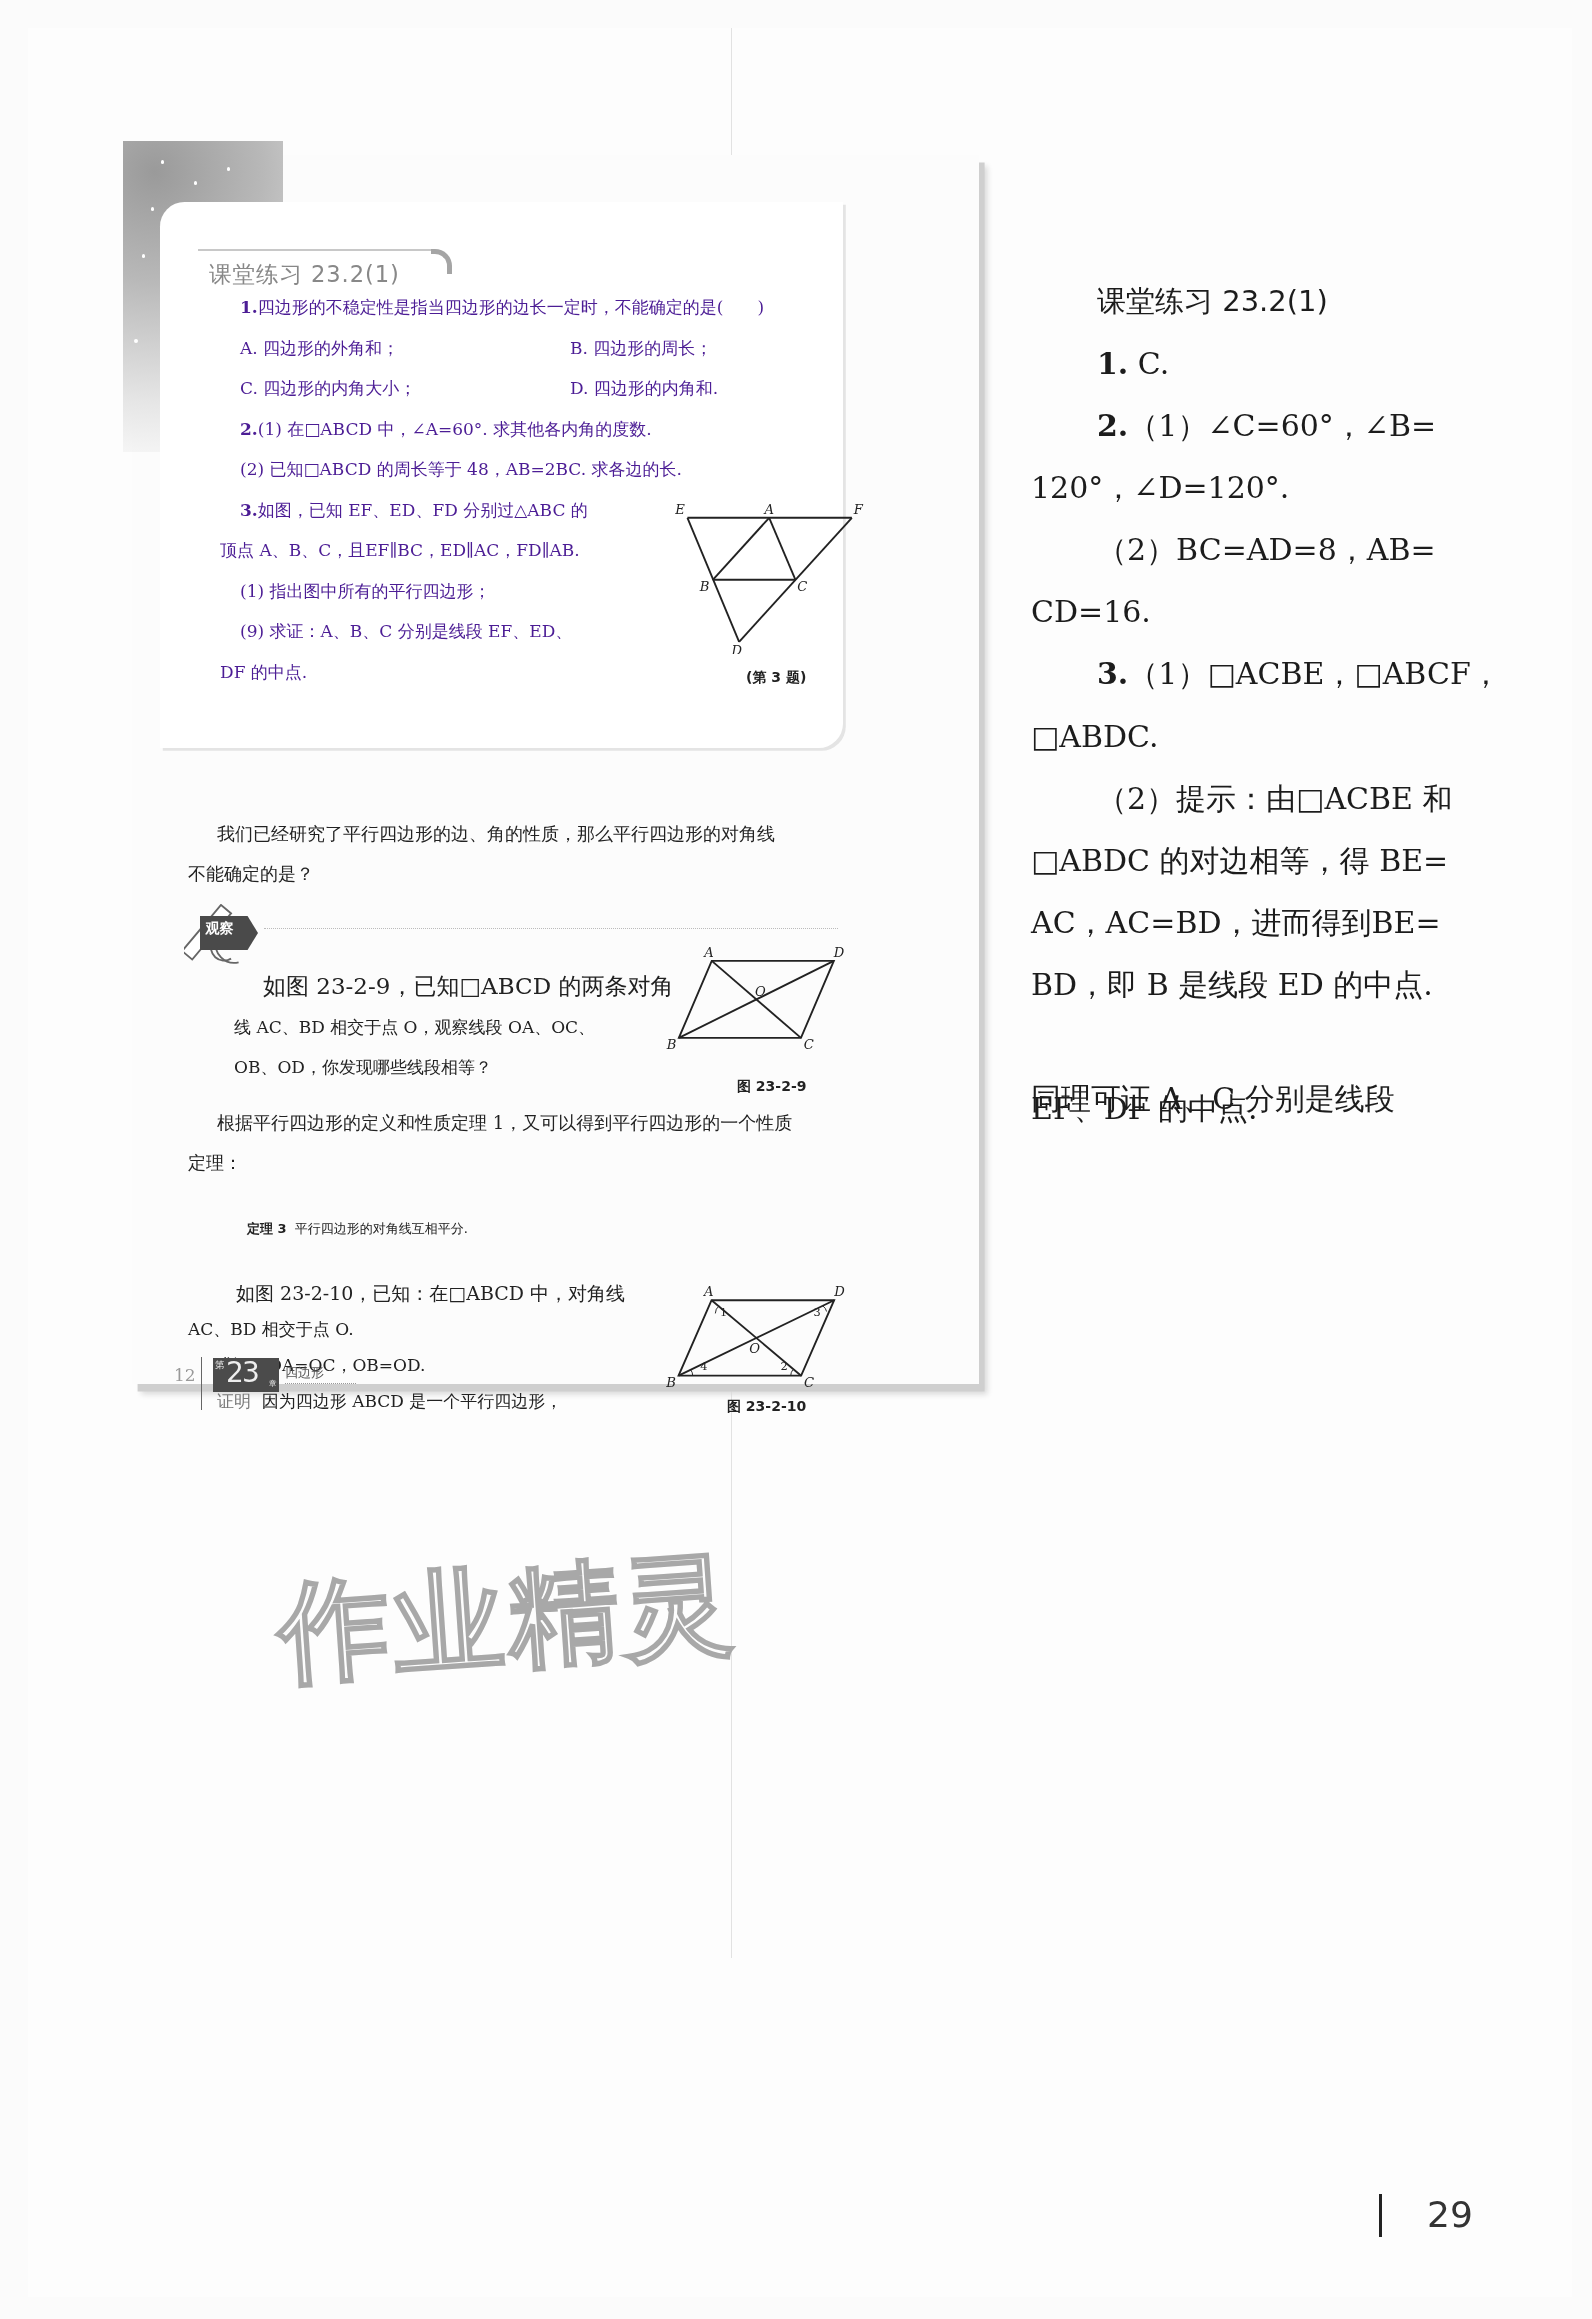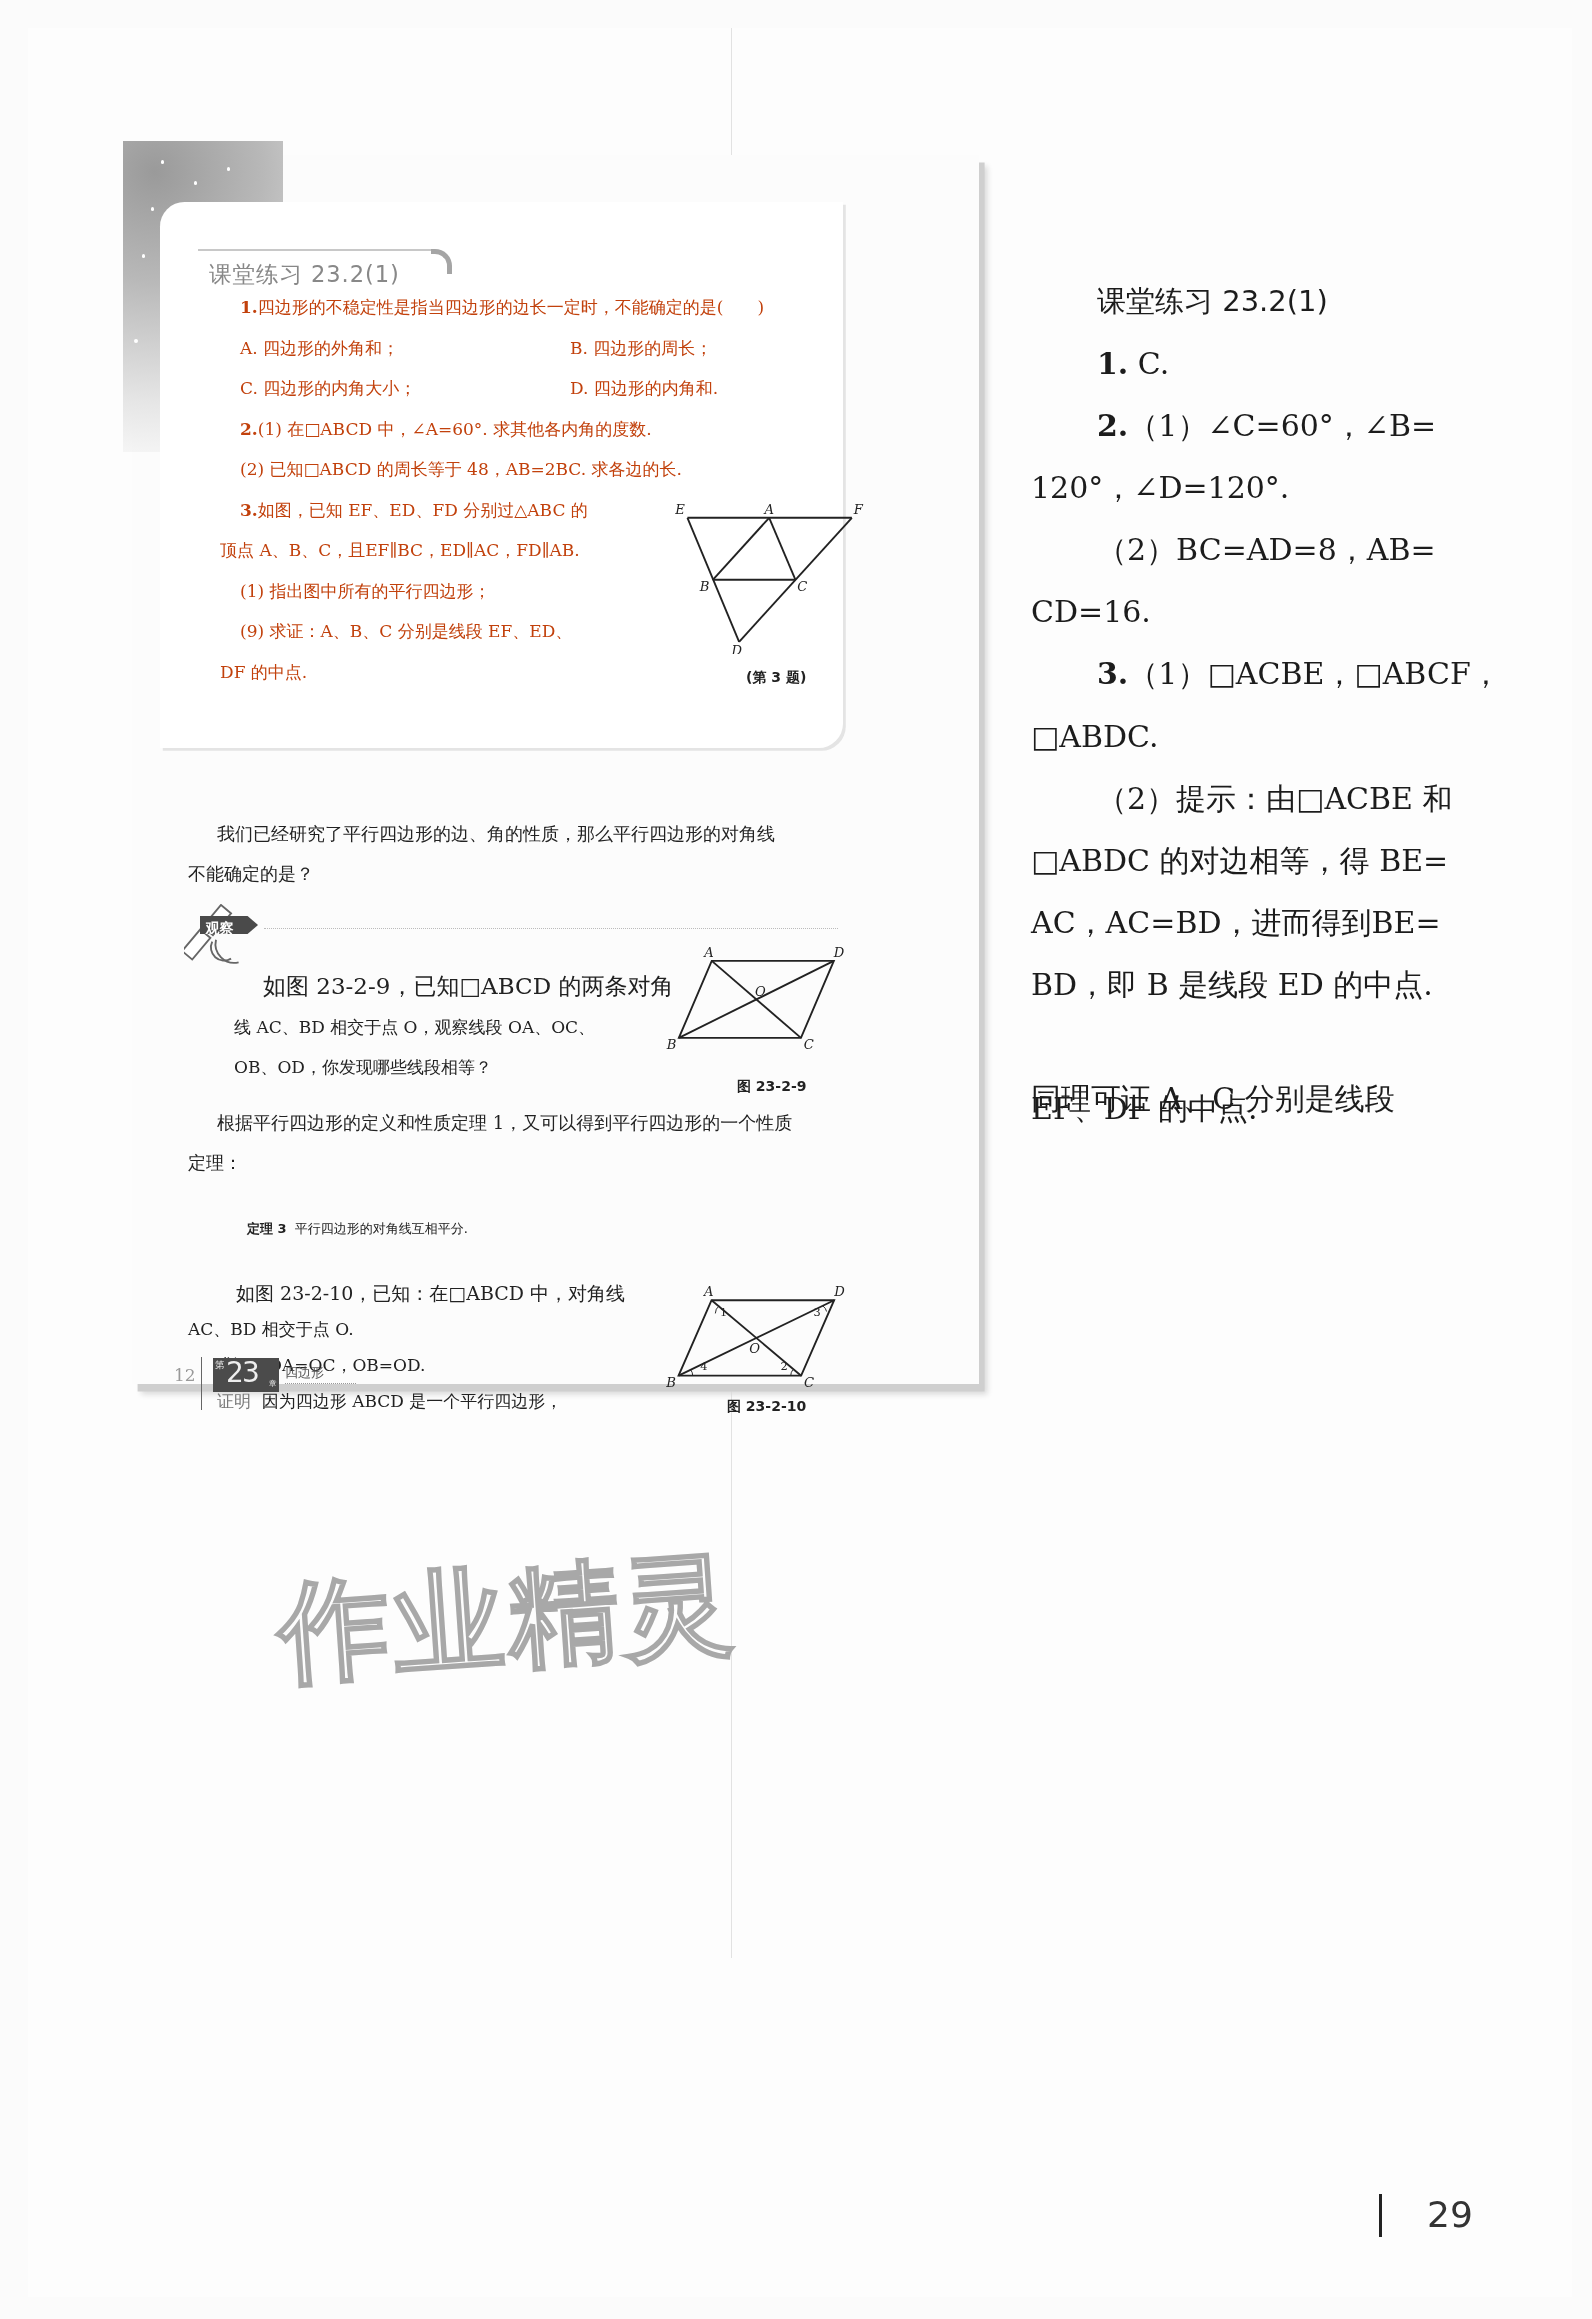--- a/index.html
+++ b/index.html
@@ -25,29 +25,29 @@
     position: absolute; left: 28px; top: 47px; width: 683px; height: 546px;
     background: #fff; border-radius: 24.5px 0 24.5px 0;
     box-shadow: 2.8px 2.8px 0 #e4e4e4;
   }
   .ex-topline { position: absolute; left: 66px; top: 94px; width: 235px; height: 1.9px; background: #c8c8c8; }
   .ex-curl { position: absolute; left: 299px; top: 94px; width: 21px; height: 24.5px;
     border-top: 5.6px solid #a5a5a5; border-right: 5.6px solid #a5a5a5; border-radius: 0 17px 0 0; }
   .ex-title { position: absolute; left: 77px; top: 104px; font-family: "DejaVu Sans", sans-serif;
     font-size: 22.6px; color: #888; letter-spacing: 0.9px; }
 
-  .q { position: absolute; font-size: 17px; line-height: 22.6px; white-space: nowrap; color: #c2410c; }
+  .q { position: absolute; font-size: 17px; line-height: 22.6px; white-space: nowrap; color: #4c1d95; }
   .q b { font-weight: bold; }
 
   .para { position: absolute; font-size: 18px; line-height: 24.5px; white-space: nowrap; color: #222; }
 
   .fig-caption { position: absolute; font-family: "DejaVu Sans", sans-serif; font-weight: bold;
     font-size: 14px; color: #222; white-space: nowrap; }
 
-  .observe-tag { position: absolute; left: 68px; top: 761px; width: 58px; height: 18px;
+  .observe-tag { position: absolute; left: 68px; top: 761px; width: 58px; height: 34px;
     background: #4a4a4a; color: #fff; font-size: 14px; font-weight: bold; line-height: 24.5px; padding-left: 5.6px;
     clip-path: polygon(0 0, 82% 0, 100% 50%, 82% 100%, 0 100%); }
   .observe-line { position: absolute; left: 132px; top: 773px; width: 574px; border-top: 0.9px dotted #bbb; }
 
   .footer-num { position: absolute; left: 42px; top: 1210px; font-size: 17px; color: #999; }
   .footer-bar { position: absolute; left: 69px; top: 1202px; width: 0.9px; height: 53px; background: #666; }
   .chapter-badge { position: absolute; left: 81px; top: 1203px; width: 66px; height: 34px; background: #4b4b4b;
     color: #eee; font-family: "DejaVu Sans", sans-serif; }
   .chapter-badge .di { position: absolute; left: 1.9px; top: 0.9px; font-size: 9.4px; }
   .chapter-badge .num { position: absolute; left: 13px; top: -1.9px; font-size: 28px; letter-spacing: -1.9px; }

